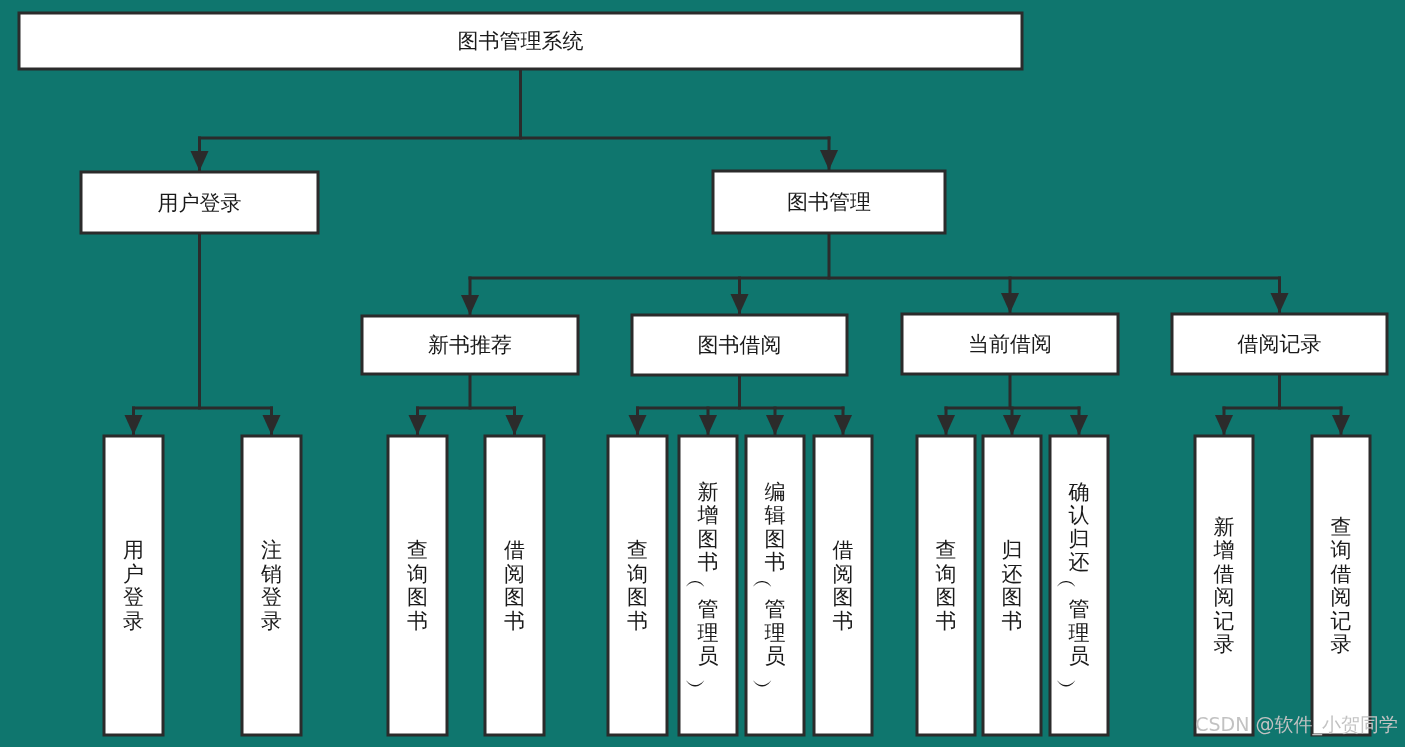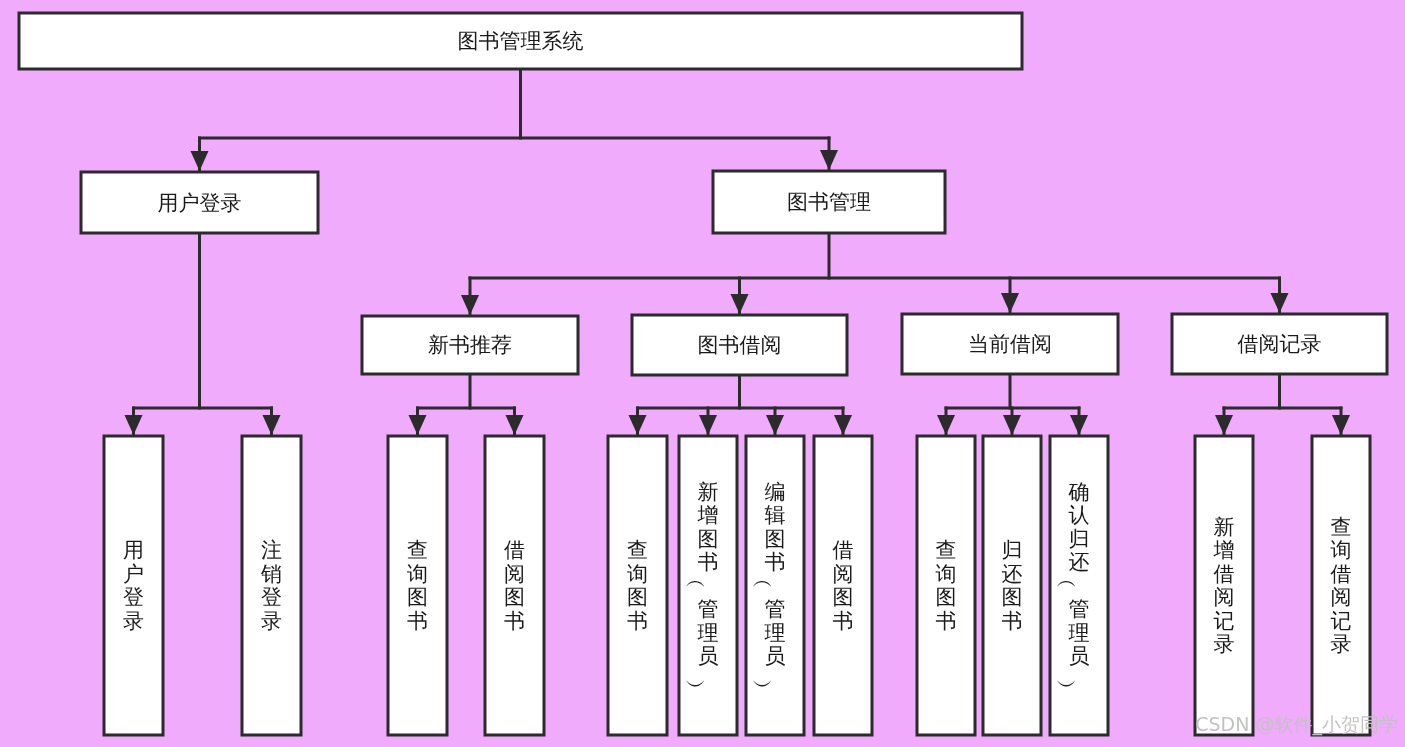--- a/index.html
+++ b/index.html
@@ -7,21 +7,21 @@
     padding: 0;
     background: #ffffff;
   }
   body {
     font-family: "DejaVu Sans", "Liberation Sans", sans-serif;
   }
   #diagram-root {
     position: relative;
     width: 1405px;
     height: 747px;
-    background: #f0abfc;
+    background: #0f766e;
     overflow: hidden;
   }
   svg.diagram-canvas {
     position: absolute;
     left: 0;
     top: 0;
     width: 1405px;
     height: 747px;
   }
   .node-rect {

